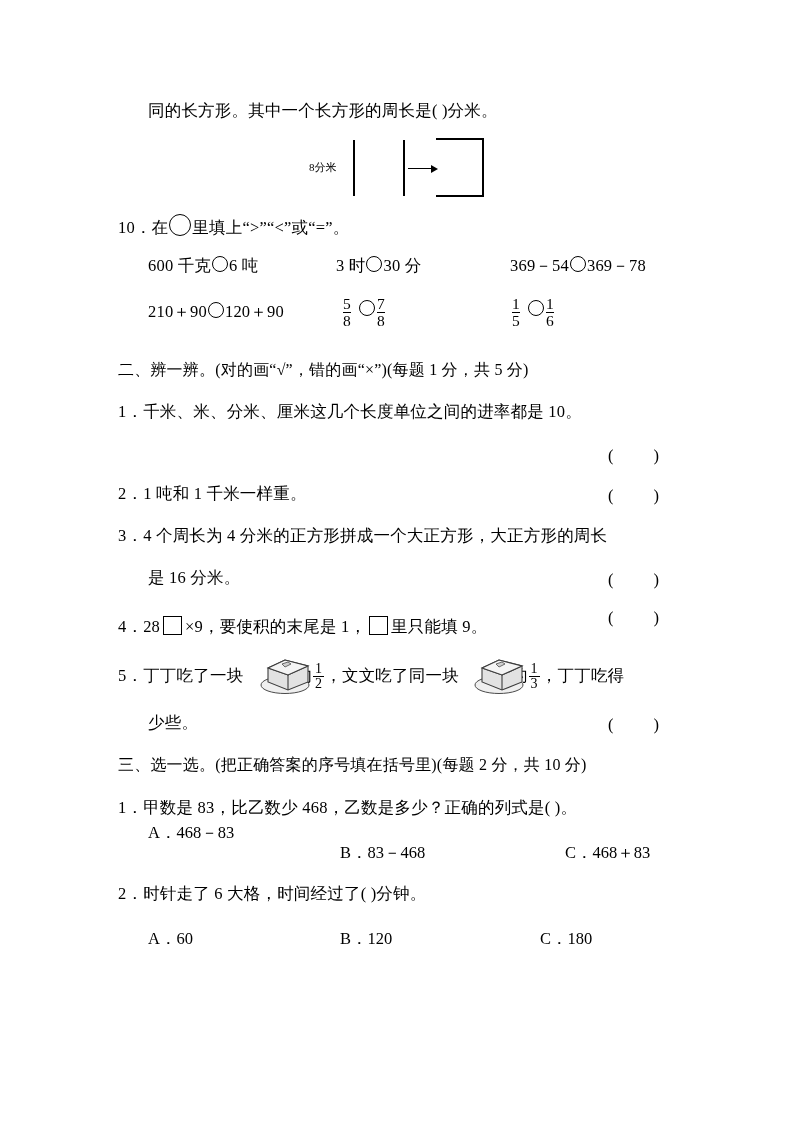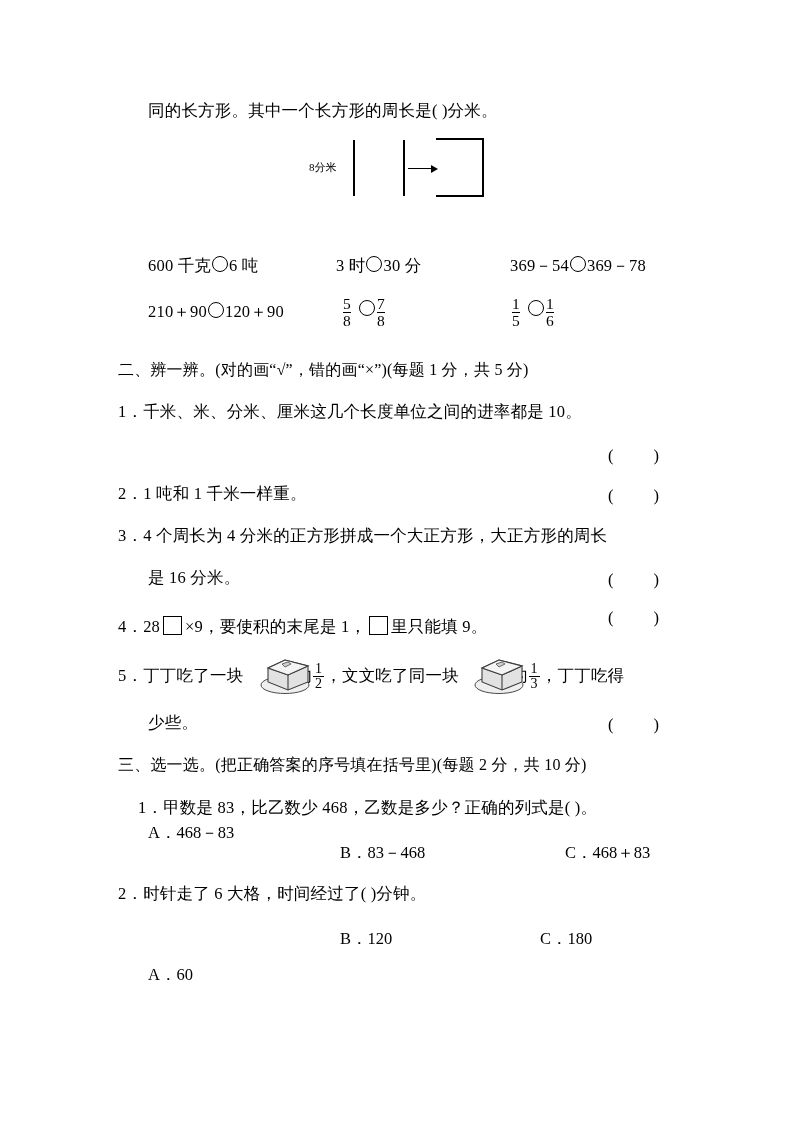--- a/index.html
+++ b/index.html
@@ -144,20 +144,23 @@
     <div class="vline" style="left:103px; top:2px; height:56px;"></div>
 
     <div class="arrow-shaft" style="left:108px; top:30px; width:25px;"></div>
     <div class="arrow-head" style="left:131px; top:27px;"></div>
 
     <div class="hline" style="left:136px; top:0px; width:48px;"></div>
     <div class="hline" style="left:136px; top:57px; width:48px;"></div>
     <div class="vline" style="left:182px; top:0px; height:58px;"></div>
   </div>
 
+  <div class="line cn" style="left:118px; top:214px;">
+    <span>10．</span><span>在</span><span class="circ circ-big"></span><span>里填上“&gt;”“&lt;”或“=”。</span>
+  </div>
 
   <div class="line cn" style="left:148px; top:256px;">
     <span>600 千克</span><span class="circ"></span><span>6 吨</span>
   </div>
 
   <div class="line cn" style="left:336px; top:256px;">
     <span>3 时</span><span class="circ"></span><span>30 分</span>
   </div>
 
   <div class="line cn" style="left:510px; top:256px;">
@@ -231,28 +234,28 @@
     <path d="M30 23 L30 38" fill="none" stroke="#3c3c3c" stroke-width="1.1"></path>
     <path d="M10 16 L27 8 L50 14 L30 23 Z" fill="#f4f4f4" stroke="#3c3c3c" stroke-width="1.1"></path>
     <path d="M24 12 L30 10 L33 12 L27 15 Z" fill="#cfcfcf" stroke="#4a4a4a" stroke-width="0.8"></path>
   </svg>
 
   <div class="line cn" style="left:148px; top:715px;">少些。</div>
   <div class="paren" style="left:608px; top:715px;">(    )</div>
 
   <div class="line cn" style="left:118px; top:757px; font-size:16px;">三、选一选。(把正确答案的序号填在括号里)(每题 2 分，共 10 分)</div>
 
-  <div class="line cn" style="left:118px; top:800px;margin-left:20px;">
+  <div class="line cn" style="left:118px; top:800px;">
     <span>1．</span><span>甲数是 83，比乙数少 468，乙数是多少？正确的列式是(        )。</span>
   </div>
   <div class="num" style="left:148px; top:822px;">A．468－83</div>
   <div class="num" style="left:340px; top:842px;">B．83－468</div>
   <div class="num" style="left:540px; top:842px;margin-left:25px;">C．468＋83</div>
 
   <div class="line cn" style="left:118px; top:886px;">
     <span>2．</span><span>时针走了 6 大格，时间经过了(        )分钟。</span>
   </div>
-  <div class="num" style="left:148px; top:928px;margin-top:36px;">A．60</div>
+  <div class="num" style="left:148px; top:928px;">A．60</div>
   <div class="num" style="left:340px; top:928px;">B．120</div>
   <div class="num" style="left:540px; top:928px;">C．180</div>
 
 
 </div>
 
 </body></html>

